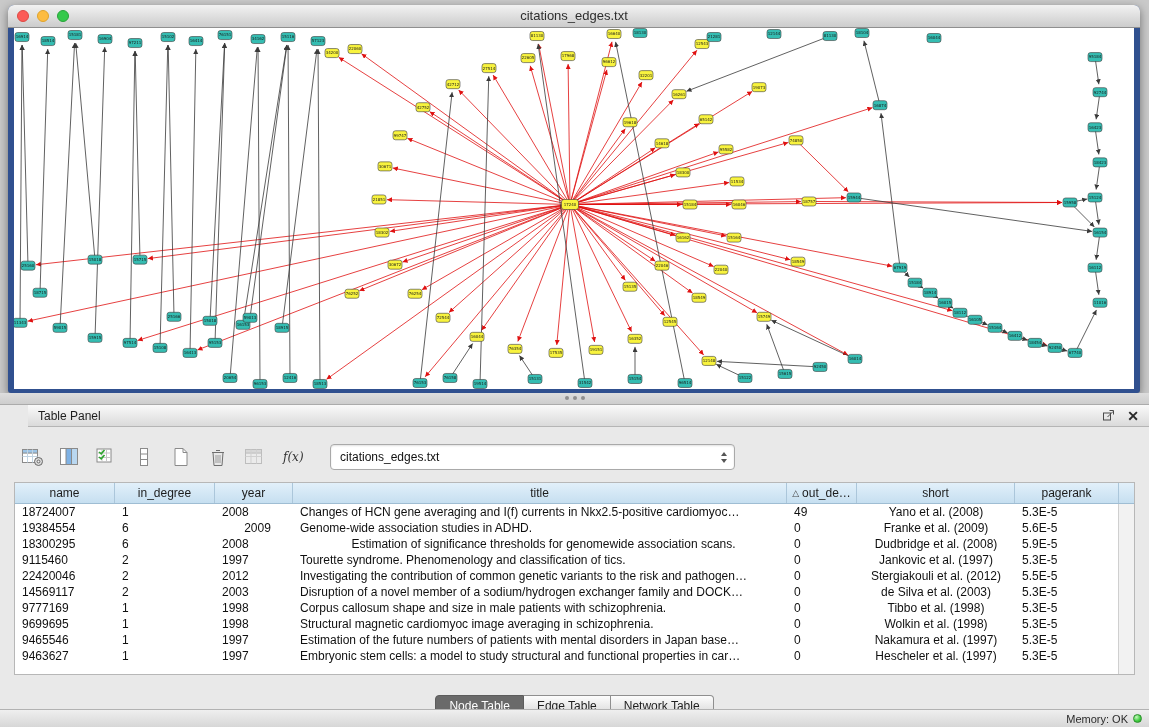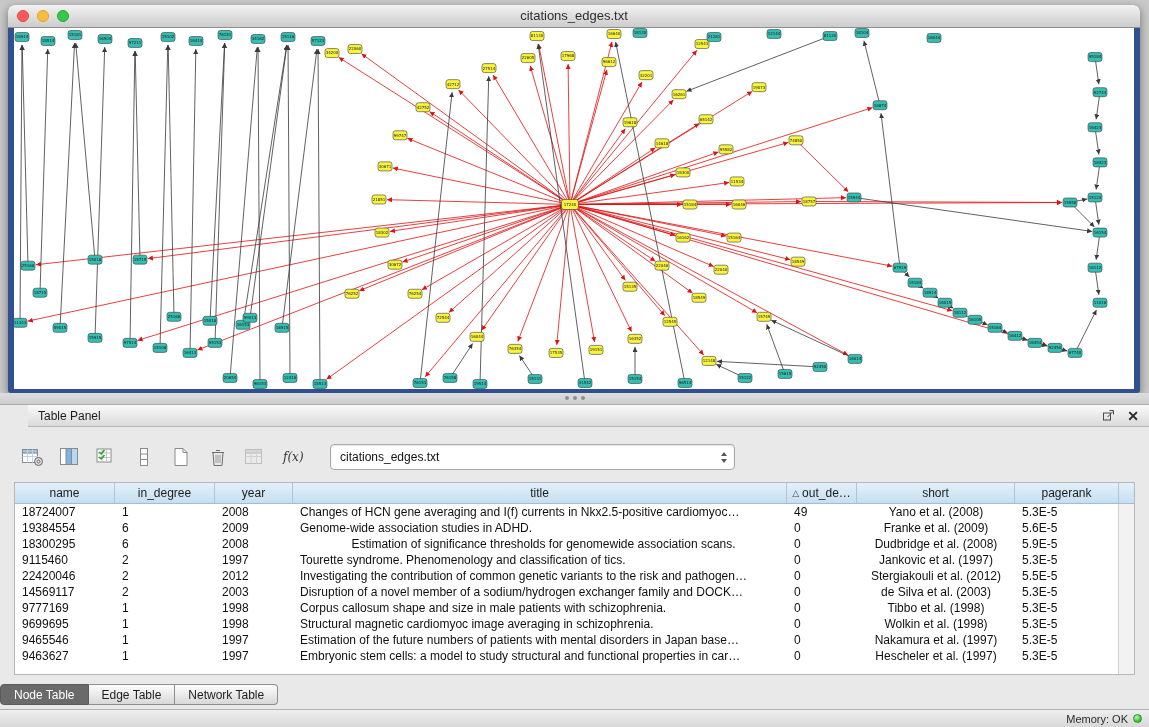--- a/index.html
+++ b/index.html
@@ -55,21 +55,21 @@
            justify-content:center;font-size:12px;color:#1c1c1c;gap:3px;overflow:hidden;white-space:nowrap;}
   .sort{font-size:9px;color:#444;}
   .tbl-body{position:absolute;top:21px;left:0;right:15px;bottom:0;overflow:hidden;}
   .tbl-row{display:flex;height:16px;line-height:16px;}
   .tbl-cell{box-sizing:border-box;padding-left:7px;font-size:12px;color:#101010;
             white-space:nowrap;overflow:hidden;}
   .tbl-cell.center{text-align:center;padding-left:0;}
   .vscroll{position:absolute;top:21px;right:0;width:15px;bottom:0;background:#f2f2f2;
            border-left:1px solid #cfcfcf;}
 
-  .tabbar{display:flex;justify-content:flex-start;margin-top:9px;}
+  .tabbar{display:flex;justify-content:center;margin-top:20px;}
   .tab{height:21px;padding:0 13px;font-size:12px;font-family:inherit;color:#1e1e1e;
        background:linear-gradient(#fdfdfd,#d8d8d8);border:1px solid #8f8f8f;border-left-width:0;}
   .tab:first-child{border-left-width:1px;border-radius:4px 0 0 4px;}
   .tab:last-child{border-radius:0 4px 4px 0;}
   .tab.active{background:#6a6a6a;color:#fff;border-color:#5c5c5c;}
 
   .statusbar{position:absolute;left:0;right:0;bottom:0;height:17px;
              background:linear-gradient(#efefef,#d7d7d7);border-top:1px solid #b2b2b2;
              display:flex;align-items:center;justify-content:flex-end;padding:0 7px;gap:5px;
              font-size:11px;color:#2b2b2b;}
@@ -815,21 +815,21 @@
             <div class="tbl-cell" style="width: 100px;">1</div>
             <div class="tbl-cell" style="width: 78px;">2008</div>
             <div class="tbl-cell" style="width: 494px;">Changes of HCN gene averaging and I(f) currents in Nkx2.5-positive cardiomyoc…</div>
             <div class="tbl-cell" style="width: 70px;">49</div>
             <div class="tbl-cell center" style="width: 158px;">Yano et al. (2008)</div>
             <div class="tbl-cell" style="width: 104px;">5.3E-5</div>
           </div>
           <div class="tbl-row">
             <div class="tbl-cell" style="width: 100px;">19384554</div>
             <div class="tbl-cell" style="width: 100px;">6</div>
-            <div class="tbl-cell" style="width: 78px;">2009</div>
+            <div class="tbl-cell" style="width: 78px; text-align: center;">2009</div>
             <div class="tbl-cell" style="width: 494px;">Genome-wide association studies in ADHD.</div>
             <div class="tbl-cell" style="width: 70px;">0</div>
             <div class="tbl-cell center" style="width: 158px;">Franke et al. (2009)</div>
             <div class="tbl-cell" style="width: 104px;">5.6E-5</div>
           </div>
           <div class="tbl-row">
             <div class="tbl-cell" style="width: 100px;">18300295</div>
             <div class="tbl-cell" style="width: 100px;">6</div>
             <div class="tbl-cell" style="width: 78px;">2008</div>
             <div class="tbl-cell" style="width: 494px; text-align: center;">Estimation of significance thresholds for genomewide association scans.</div>

